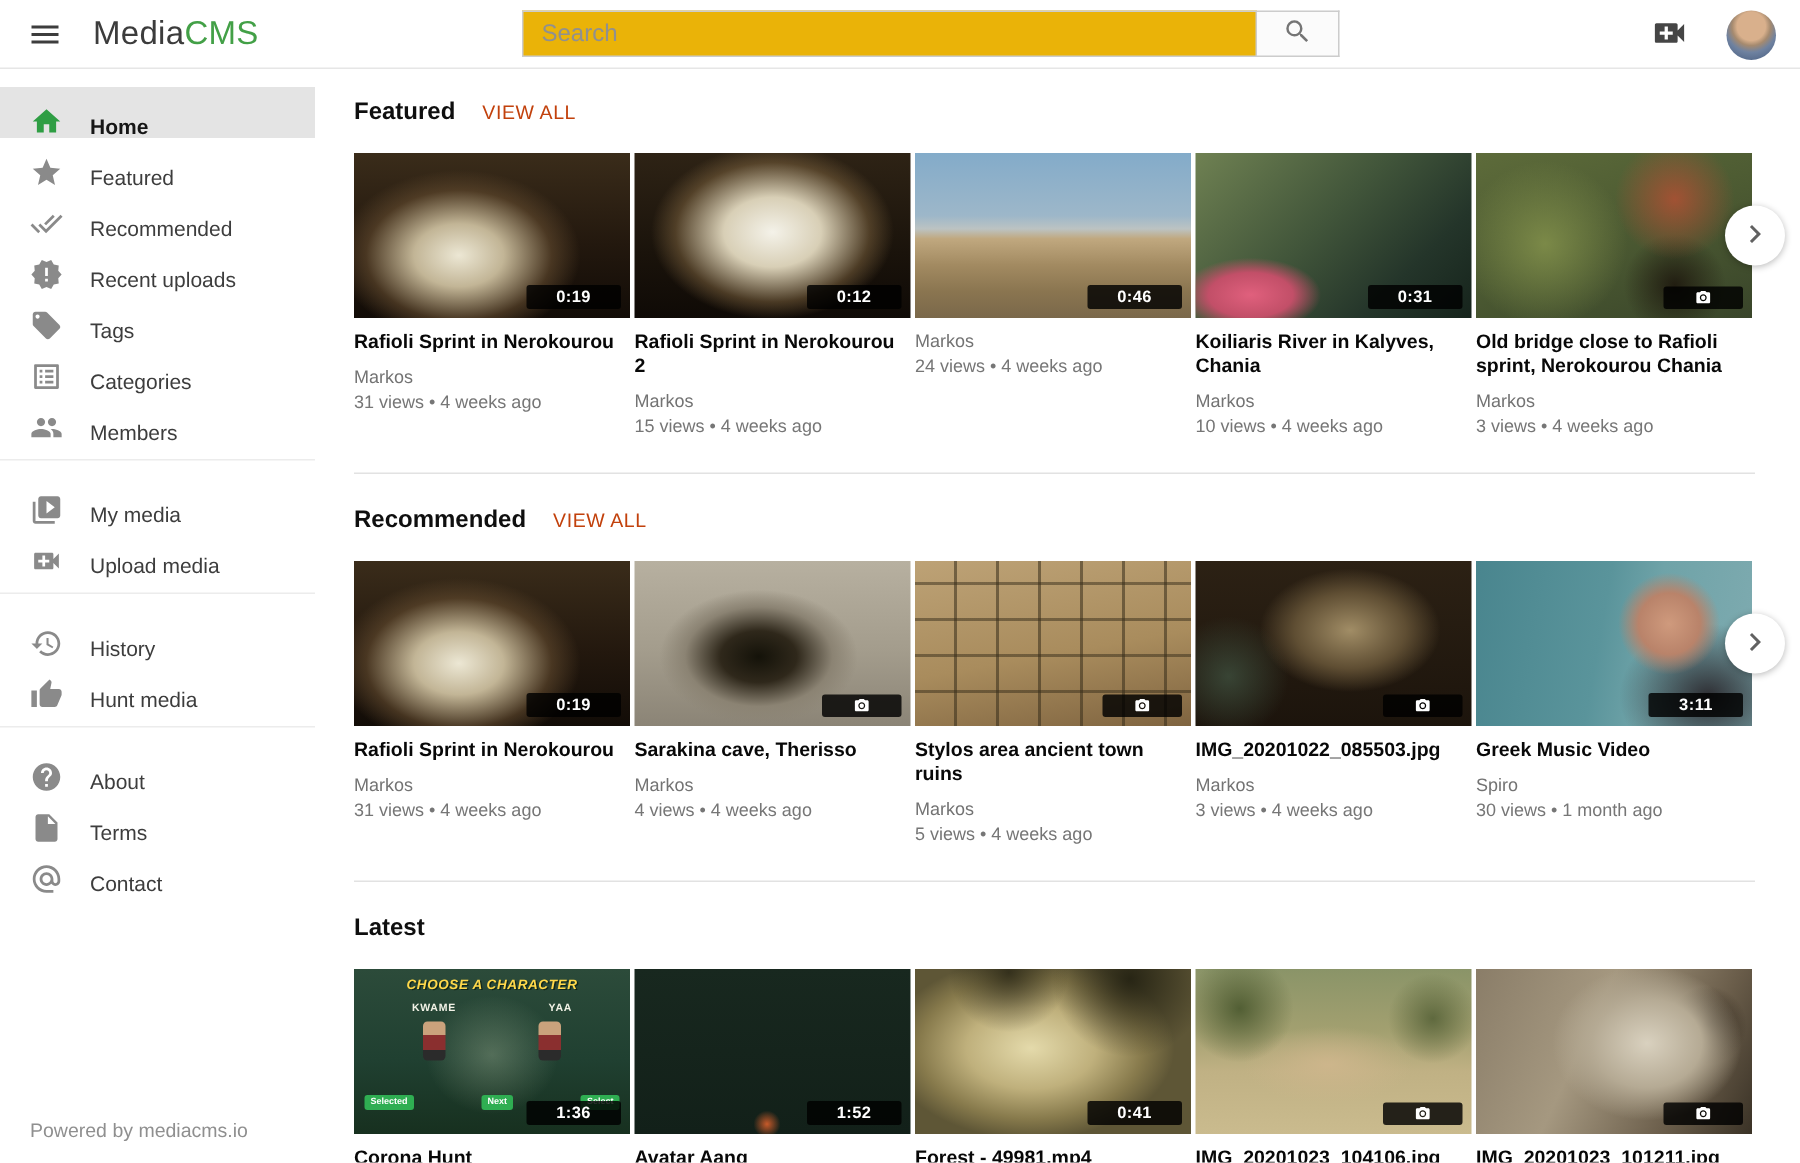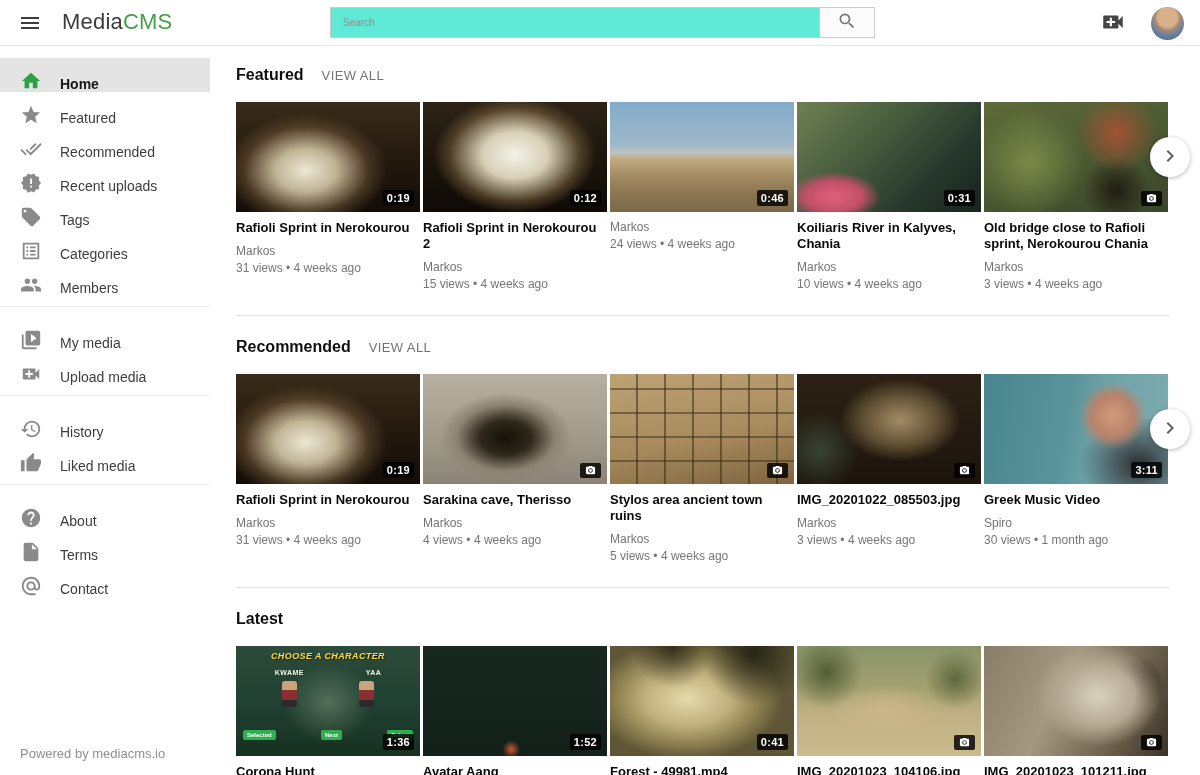--- a/index.html
+++ b/index.html
@@ -11,22 +11,22 @@
             border-bottom:1px solid #e6e6e6; z-index:20; }
   .hamburger { position:absolute; left:16px; top:9px; width:28px; height:28px; border:none;
                background:none; color:#3d3d3d; cursor:pointer; padding:2px; }
   .hamburger svg { width:24px; height:24px; }
   .logo { position:absolute; left:62px; top:9px; font-size:22px; font-weight:500;
           letter-spacing:.2px; cursor:pointer; }
   .logo .lg1 { color:#3c3c3c; }
   .logo .lg2 { color:#43a047; }
   .search-wrap { position:absolute; left:330px; top:7px; display:flex; }
   .search-input { width:490px; height:31px; border:1px solid #ccc; padding:0 12px;
-                  font-size:10px; color:#444; outline:none; background:#5eead4;
-                  font-family:"Liberation Sans", sans-serif; }
+                  font-size:16px; color:#444; outline:none; background:#eab308;
+                  font-family:"Liberation Sans", sans-serif;margin-left:18px; }
   .search-input::placeholder { color:#909090; }
   .search-btn { width:55px; height:31px; border:1px solid #ccc; border-left:none; background:#fbfbfb;
                 color:#757575; cursor:pointer; display:flex; align-items:center; justify-content:center; }
   .search-btn svg { width:20px; height:20px; }
   .header-right { position:absolute; right:16px; top:0; height:46px; display:flex;
                   align-items:center; gap:24px; }
   .upload-btn { border:none; background:none; color:#454545; cursor:pointer; width:28px; height:28px; }
   .upload-btn svg { width:26px; height:26px; }
   .avatar { width:33px; height:33px; border-radius:50%; cursor:pointer; border:none;
             background:radial-gradient(circle at 50% 32%, #d9b08c 0 34%, #a58a6f 46%, #6f82a0 62%, #43597c 100%); }
@@ -45,30 +45,30 @@
   .sidebar-footer { position:absolute; left:20px; bottom:14px; font-size:13px; color:#8f8f8f; }
 
   
   .main { position:absolute; left:236px; top:46px; right:0; bottom:0; padding-right:30px;
           overflow:hidden; }
   .section { position:relative; }
   .section.with-divider { border-bottom:1px solid #e2e2e2; padding-bottom:24px; }
   .section-head { display:flex; align-items:baseline; gap:18px; padding-top:22px; margin-bottom:18px; }
   .section:first-child .section-head { padding-top:20px; }
   .section-title { font-size:16px; font-weight:bold; color:#0f0f0f; }
-  .view-all { font-size:13px; color:#737373; letter-spacing:.4px; cursor:pointer; text-decoration:none; }
+  .view-all { font-size:13px; color:#c2410c; letter-spacing:.4px; cursor:pointer; text-decoration:none; }
   .cards-row { position:relative; display:flex; gap:3px; }
   .card { width:184px; flex:none; cursor:pointer; }
   .thumb { position:relative; width:184px; height:110px; background:#ddd; overflow:hidden; }
   .card-title { margin-top:8px; padding-right:4px; font-size:13px; font-weight:bold;
                 color:#080808; line-height:16px; }
   .card-author { margin-top:8px; font-size:12px; color:#737373; }
   .card-meta { margin-top:3px; font-size:12px; color:#767676; }
   .badge { position:absolute; right:6px; bottom:6px; background:rgba(0,0,0,0.82); color:#fff;
-           font-size:11px; font-weight:bold; letter-spacing:.3px; padding:2px 4px;
+           font-size:11px; font-weight:bold; letter-spacing:.3px; padding:2px 20px;
            border-radius:2px; line-height:12px; }
   .badge-cam svg { width:13px; height:11px; display:block; }
   .next-arrow { position:absolute; right:-20px; top:35px; width:40px; height:40px; border-radius:50%;
                 background:#fff; border:none; box-shadow:0 1px 5px rgba(0,0,0,0.28); color:#616161;
                 cursor:pointer; display:flex; align-items:center; justify-content:center; z-index:5; }
   .next-arrow svg { width:24px; height:24px; }
 
   
   .th-rafioli1 { background:
       radial-gradient(ellipse 58% 68% at 38% 62%, #ece7d4 0%, #c2b596 28%, rgba(95,72,45,.65) 58%, rgba(40,28,16,0) 76%),
@@ -248,21 +248,21 @@
           </svg>
         </span>
     <span class="nav-label">History</span>
   </div>
       <div class="nav-item">
     <span class="nav-icon">
           <svg viewBox="0 0 24 24" fill="currentColor">
             <path d="M1 21h4V9H1v12zm22-11c0-1.1-.9-2-2-2h-6.31l.95-4.57.03-.32c0-.41-.17-.79-.44-1.06L14.17 1 7.58 7.59C7.22 7.95 7 8.45 7 9v10c0 1.1.9 2 2 2h9c.83 0 1.54-.5 1.84-1.22l3.02-7.05c.09-.23.14-.47.14-.73v-2z"></path>
           </svg>
         </span>
-    <span class="nav-label">Liked media</span>
+    <span class="nav-label">Hunt media</span>
   </div>
       <div class="nav-divider"></div>
       <div class="nav-item">
     <span class="nav-icon">
           <svg viewBox="0 0 24 24" fill="currentColor">
             <path d="M12 2C6.48 2 2 6.48 2 12s4.48 10 10 10 10-4.48 10-10S17.52 2 12 2zm1 17h-2v-2h2v2zm2.07-7.75l-.9.92C13.45 12.9 13 13.5 13 15h-2v-.5c0-1.1.45-2.1 1.17-2.83l1.24-1.26c.37-.36.59-.86.59-1.41 0-1.1-.9-2-2-2s-2 .9-2 2H8c0-2.21 1.79-4 4-4s4 1.79 4 4c0 .88-.36 1.68-.93 2.25z"></path>
           </svg>
         </span>
     <span class="nav-label">About</span>
   </div>

